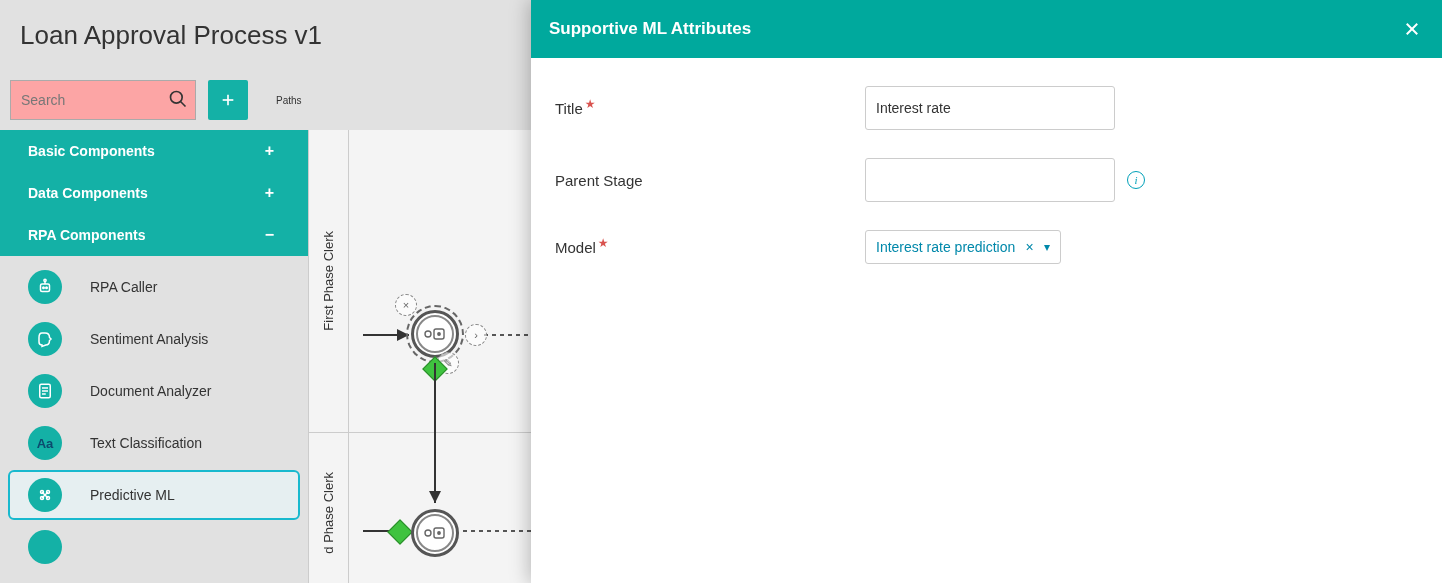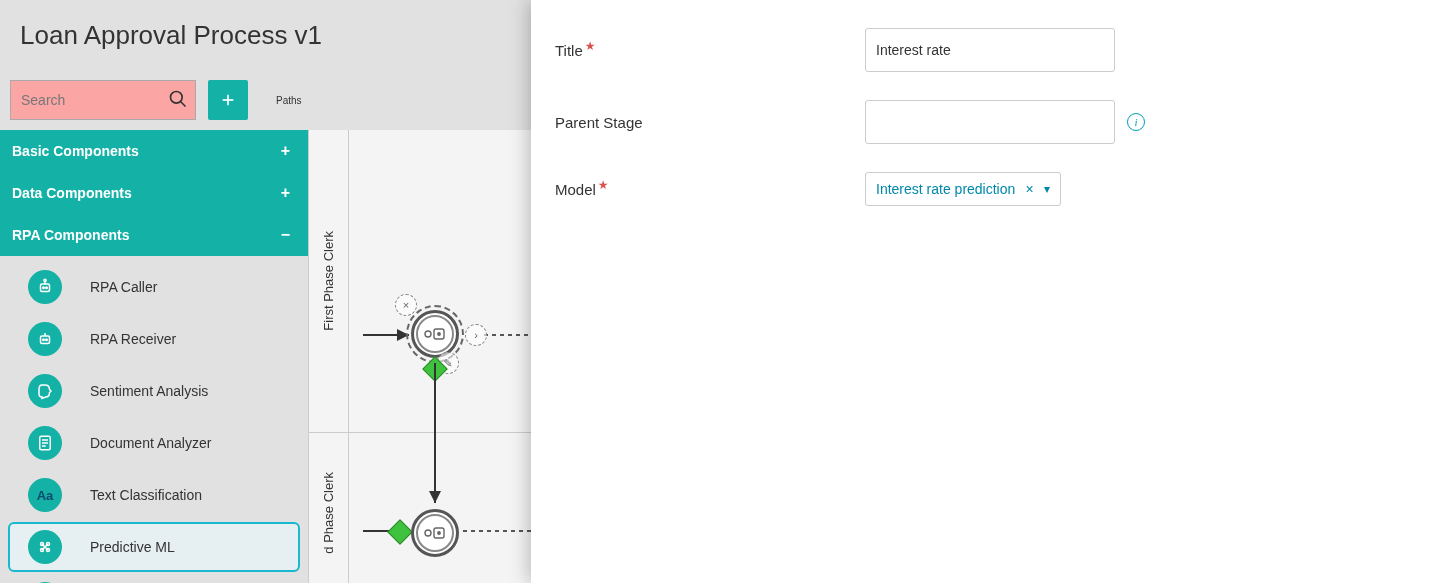--- a/index.html
+++ b/index.html
@@ -13,21 +13,21 @@
   .search-input { width: 100%; height: 40px; border: 1px solid #aaa; background: #fca5a5; padding: 0 36px 0 10px; font-size: 14px; color: #555; outline: none; }
   .search-input::placeholder { color: #777; }
   .search-icon { position: absolute; right: 8px; top: 9px; width: 20px; height: 20px; color: #333; }
   .add-btn { width: 40px; height: 40px; background: #14b1a6; border: none; display: flex; align-items: center; justify-content: center; cursor: pointer; border-radius: 2px; }
   .paths-label { font-size: 10px; color: #333; margin-left: 16px; }
   .paths-select { height: 40px; width: 234px; border: 1px solid #aaa; background: #fff; padding: 0 10px; font-size: 14px; color: #333; }
 
   .workspace { position: absolute; top: 130px; left: 0; right: 0; bottom: 0; display: flex; }
 
   .sidebar { width: 308px; background: #e1e1e1; }
-  .section-head { background: #14b1a6; color: #fff; font-size: 14px; font-weight: 600; padding: 12px 12px; display: flex; align-items: center; justify-content: space-between; cursor: pointer; }
+  .section-head { background: #14b1a6; color: #fff; font-size: 14px; font-weight: 600; padding: 12px 28px; display: flex; align-items: center; justify-content: space-between; cursor: pointer; }
   .section-head .sign { font-size: 16px; font-weight: 700; padding-right: 6px; }
   .component-list { background: #e1e1e1; padding: 4px 0; }
   .comp-item { display: flex; align-items: center; gap: 28px; padding: 6px 18px; cursor: pointer; font-size: 14px; color: #333; border: 2px solid transparent; border-radius: 6px; margin: 2px 8px; }
   .comp-item.selected { border: 2px solid #18b9ce; background: #e6eff1; }
   .comp-icon { width: 34px; height: 34px; border-radius: 50%; background: #14b1a6; display: flex; align-items: center; justify-content: center; color: #0c4a6e; flex-shrink: 0; }
 
   .canvas { flex: 1; position: relative; background: #f4f4f4; border-left: 1px solid #ccc; }
   .lane { border-bottom: 1px solid #ccc; position: relative; height: 303px; }
   .lane:nth-child(2) { height: 160px; border-bottom: none; }
   .lane-label { position: absolute; left: 0; top: 0; bottom: 0; width: 40px; background: #f4f4f4; border-right: 1px solid #ccc; display: flex; align-items: center; justify-content: center; }
@@ -104,31 +104,20 @@
               <circle cx="14" cy="13" r="1" fill="#fff"></circle>
               <line x1="12" y1="4" x2="12" y2="8"></line>
               <circle cx="12" cy="3" r="1.5"></circle>
             </svg>
           </div>
         <span>RPA Caller</span>
       </div>
       <div class="comp-item">
         <div class="comp-icon">
             <svg width="18" height="18" viewBox="0 0 24 24" fill="none" stroke="#fff" stroke-width="2">
-              <rect x="6" y="8" width="12" height="10" rx="2"></rect>
-              <circle cx="10" cy="13" r="1" fill="#fff"></circle>
-              <circle cx="14" cy="13" r="1" fill="#fff"></circle>
-              <line x1="12" y1="4" x2="12" y2="8"></line>
-            </svg>
-          </div>
-        <span>RPA Receiver</span>
-      </div>
-      <div class="comp-item">
-        <div class="comp-icon">
-            <svg width="18" height="18" viewBox="0 0 24 24" fill="none" stroke="#fff" stroke-width="2">
               <path d="M8 4 Q4 4 4 10 L4 16 Q4 20 8 20 L8 22 L13 20 Q18 20 18 14 L20 12 L18 10 Q18 4 12 4 Z"></path>
             </svg>
           </div>
         <span>Sentiment Analysis</span>
       </div>
       <div class="comp-item">
         <div class="comp-icon">
             <svg width="18" height="18" viewBox="0 0 24 24" fill="none" stroke="#fff" stroke-width="2">
               <rect x="5" y="3" width="14" height="18" rx="2"></rect>
               <line x1="8" y1="8" x2="16" y2="8"></line>
@@ -210,20 +199,29 @@
               <rect x="11" y="2" width="10" height="10" rx="2"></rect>
               <circle cx="16" cy="7" r="1.2" fill="#666"></circle>
             </svg>
         </div>
       </div>
     </div>
   </div>
 </div>
 
 <div class="panel">
+  <div class="panel-head">
+    <div class="panel-title">Supportive ML Attributes</div>
+    <div class="panel-close">
+      <svg width="18" height="18" viewBox="0 0 24 24" stroke="#fff" stroke-width="2.5">
+          <line x1="5" y1="5" x2="19" y2="19"></line>
+          <line x1="19" y1="5" x2="5" y2="19"></line>
+        </svg>
+    </div>
+  </div>
   <div class="panel-body">
 
     <div class="form-row">
       <div class="form-label">
         <span>Title</span>
           <span class="req-star">★</span>
       </div>
       <input class="form-input" value="Interest rate" style="">
     </div>
 

